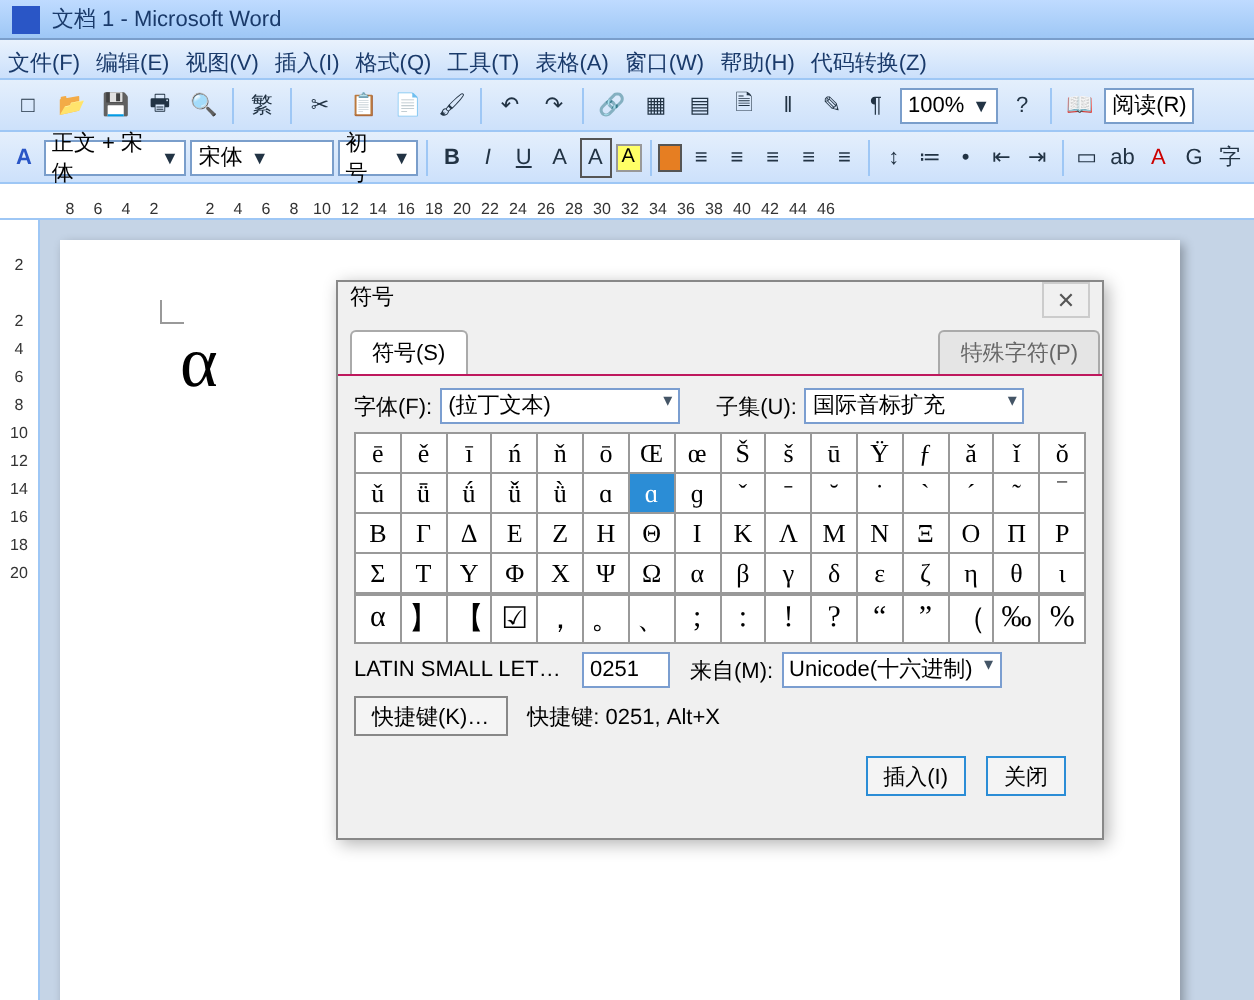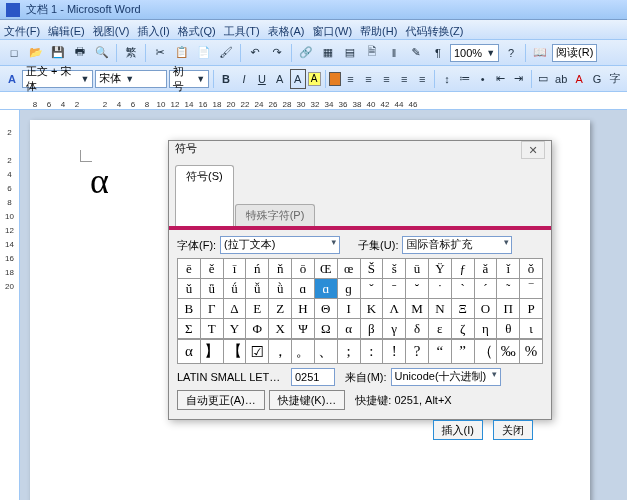--- a/index.html
+++ b/index.html
@@ -28,23 +28,23 @@
 .workspace { position: absolute; left: 0; right: 0; top: 110px; bottom: 0; background: #c5d4e6; display:flex; }
 .vruler { width: 20px; background: #fff; border-right: 1px solid #9ec7f5; display:flex; flex-direction:column; align-items:center; font-size:8px; color:#333; padding-top:4px;}
 .vruler div { height:14px;}
 .page { margin: 10px 0 0 10px; width: 560px; height: 460px; background: #fff; box-shadow: 2px 2px 5px rgba(0,0,0,.3); padding: 40px 60px; position:relative;}
 .page .corner { position:absolute; left:50px; top:30px; width:12px; height:12px; border-left:1px solid #999; border-bottom:1px solid #999;}
 .page .docchar { font-size: 36px; font-family: serif; color:#000;}
 
 .dialog { position: absolute; left: 168px; top: 140px; width: 384px; height: 280px; background: #f0f0f0; border: 1px solid #888; box-shadow: 2px 2px 8px rgba(0,0,0,.3); }
 .dlg-title { height: 24px; display:flex; justify-content:space-between; padding:0 6px; font-size:11px;}
 .dlg-close { width: 24px; height: 18px; border: 1px solid #ccc; display:flex; align-items:center; justify-content:center; color:#555; font-size:11px;}
-.dlg-tabs { display:flex; border-bottom:4px solid #be185d; padding-left:6px; }
+.dlg-tabs { display:flex; border-bottom:1px solid #be185d; padding-left:6px;justify-content:space-between; }
 .dlg-tabs .tab { padding:3px 10px; border:1px solid #aaa; border-bottom:none; background:#fff; margin-right:1px; font-size:11px; border-radius:3px 3px 0 0;}
-.dlg-tabs .tab.inactive { background:#e5e5e5; color:#666;margin-top:39px;}
+.dlg-tabs .tab.inactive { background:#e5e5e5; color:#666;}
 .dlg-body { padding:6px 8px; }
 .dlg-row { display:flex; align-items:center; gap:4px; margin-bottom:4px; font-size:11px;}
 .dlg-combo { height:18px; border:1px solid #7b9ed0; background:#fff; display:inline-flex; align-items:flex-start; justify-content:space-between; padding:0 3px; font-size:11px;}
 .dlg-combo .dd{font-size:9px; color:#456;}
 .grid { display:grid; grid-template-columns: repeat(16, 1fr); border-left:1px solid #999; border-top:1px solid #999; }
 .grid .cell { height:20px; border-right:1px solid #999; border-bottom:1px solid #999; display:flex; align-items:center; justify-content:center; font-family: serif; font-size:13px; background:#fff;}
 .grid .cell.sel { background:#2b8dd6; color:#fff;}
 .recent { display:grid; grid-template-columns: repeat(16, 1fr); border-left:1px solid #999; border-top:1px solid #999;}
 .recent .cell { height:24px; border-right:1px solid #999; border-bottom:1px solid #999; display:flex; align-items:center; justify-content:center; font-family: serif; font-size:15px; background:#fff;}
 .dlg-btn { height:20px; padding:0 8px; border:1px solid #888; background:#f4f4f4; font-size:11px; display:inline-flex; align-items:center;}
@@ -318,23 +318,20 @@
           <span>0251</span>
         </div>
       <span style="margin-left:6px">来自(M):</span>
       <div class="dlg-combo" style="width:110px">
           <span>Unicode(十六进制)</span>
           <span class="dd">▾</span>
         </div>
     </div>
     <div class="dlg-row">
       <div class="dlg-btn">
-          <span>自动更正(A)…</span>
-        </div>
-      <div class="dlg-btn">
           <span>快捷键(K)…</span>
         </div>
       <span style="margin-left:6px">快捷键: 0251, Alt+X</span>
     </div>
     <div class="dlg-footer">
       <div class="dlg-btn primary">
           <span>插入(I)</span>
         </div>
       <div class="dlg-btn primary">
           <span>关闭</span>

